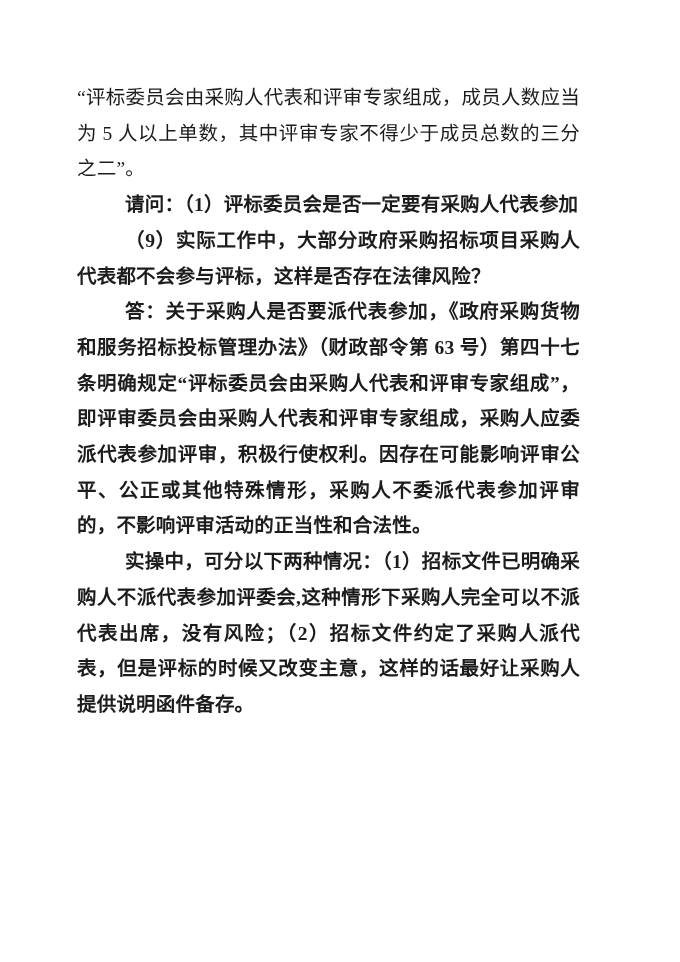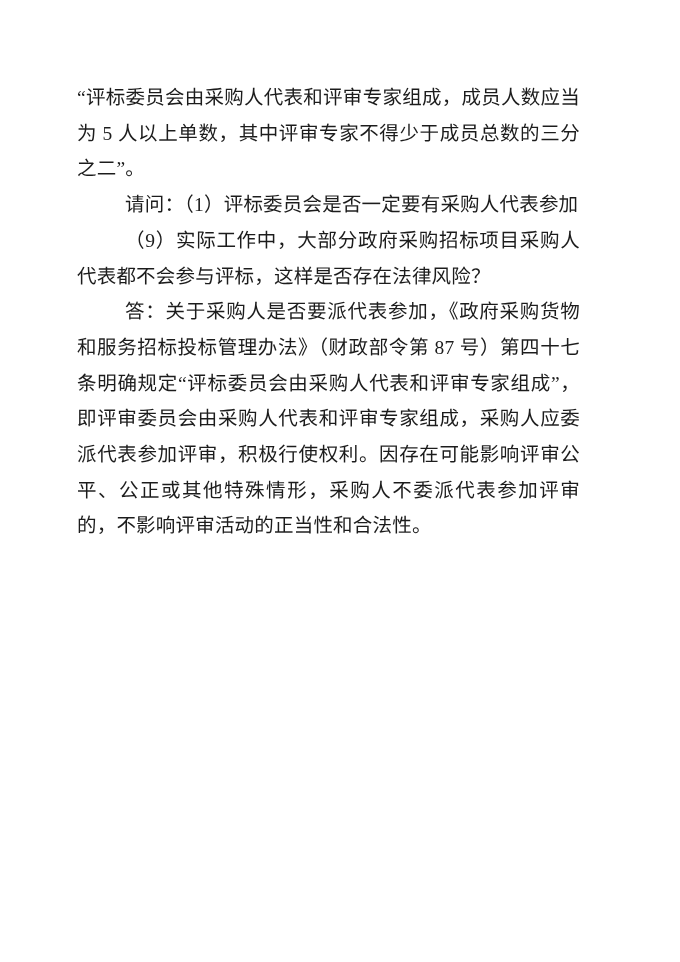--- a/index.html
+++ b/index.html
@@ -26,25 +26,27 @@
     font-size: 19.5px;
     line-height: 35.7px;
     color: #1c1c1c;
     text-align: justify;
     text-justify: inter-character;
     word-break: break-all;
     letter-spacing: 0.2px;
   }
   .para.indent {
     text-indent: 48px;
+    font-weight: bold;
   }
 </style>
 </head>
 <body>
 
 <div class="page">
   <div class="doc-body">
     <p class="para">“评标委员会由采购人代表和评审专家组成，成员人数应当为 5 人以上单数，其中评审专家不得少于成员总数的三分之二”。</p>
     <p class="para indent">请问：（1）评标委员会是否一定要有采购人代表参加</p>
     <p class="para indent">（9）实际工作中，大部分政府采购招标项目采购人代表都不会参与评标，这样是否存在法律风险？</p>
-    <p class="para indent">答：关于采购人是否要派代表参加，《政府采购货物和服务招标投标管理办法》（财政部令第 87 号）第四十七条明确规定“评标委员会由采购人代表和评审专家组成”，即评审委员会由采购人代表和评审专家组成，采购人应委派代表参加评审，积极行使权利。因存在可能影响评审公平、公正或其他特殊情形，采购人不委派代表参加评审的，不影响评审活动的正当性和合法性。</p>
+    <p class="para indent">答：关于采购人是否要派代表参加，《政府采购货物和服务招标投标管理办法》（财政部令第 63 号）第四十七条明确规定“评标委员会由采购人代表和评审专家组成”，即评审委员会由采购人代表和评审专家组成，采购人应委派代表参加评审，积极行使权利。因存在可能影响评审公平、公正或其他特殊情形，采购人不委派代表参加评审的，不影响评审活动的正当性和合法性。</p>
+    <p class="para indent">实操中，可分以下两种情况：（1）招标文件已明确采购人不派代表参加评委会,这种情形下采购人完全可以不派代表出席，没有风险；（2）招标文件约定了采购人派代表，但是评标的时候又改变主意，这样的话最好让采购人提供说明函件备存。</p>
   </div>
 </div>
 
 </body></html>

